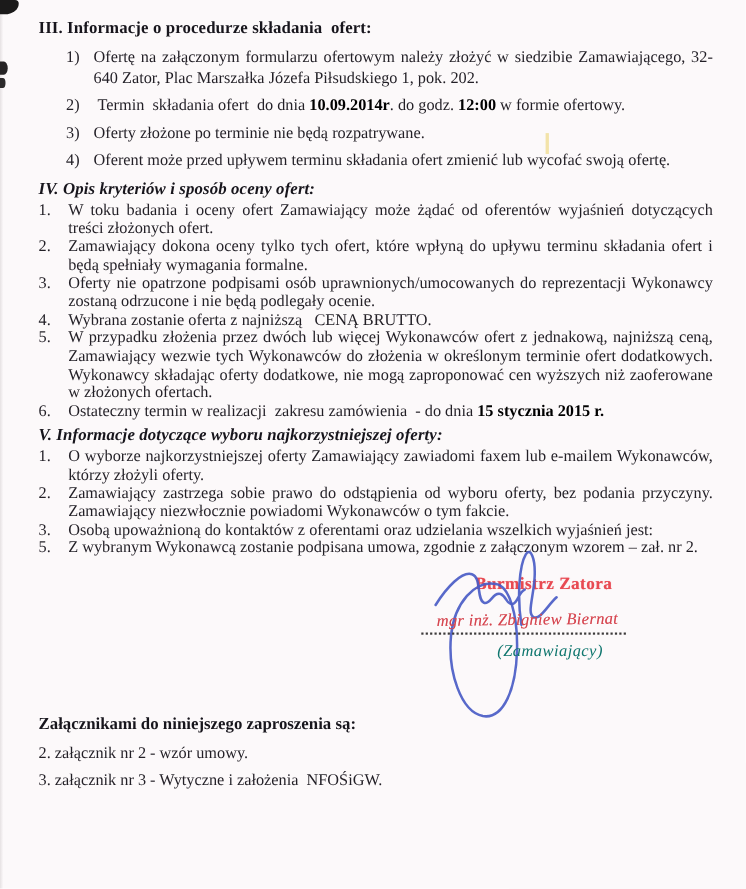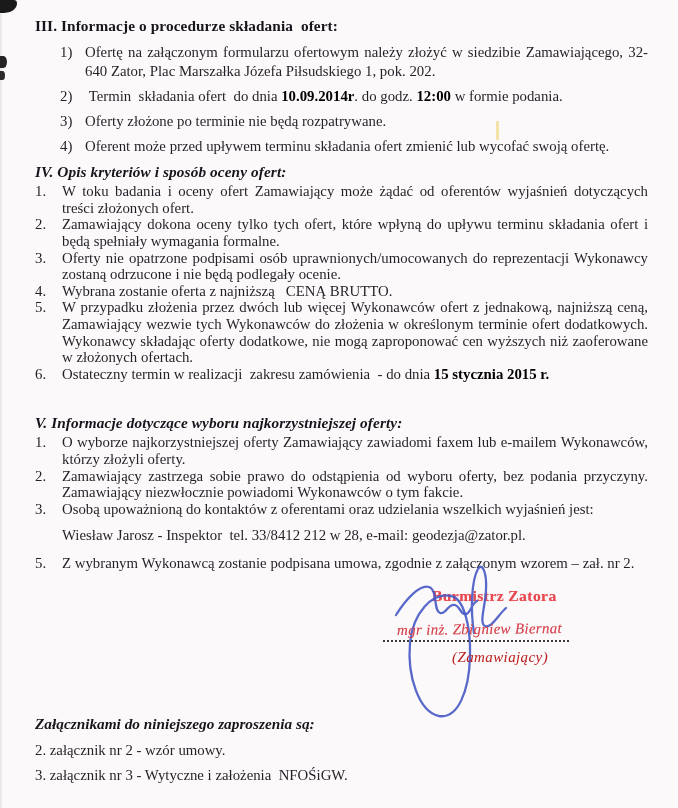--- a/index.html
+++ b/index.html
@@ -27,21 +27,21 @@
   
   .li3 { line-height: 19px; margin-bottom: 6px; }
   .li3 .num { width: 25px; margin-left: 25px; }
   
   .li4 { line-height: 16.6px; margin-bottom: 0; }
   .li4 .num { width: 27px; }
   b { font-weight: bold; color:#000000; }
 
   .sec { margin: 0; }
   .sec-iv { margin-top: 6px; }
-  .sec-v  { margin-top: 31px; }
+  .sec-v  { margin-top: 4px; }
 
   .contact-line {
     font-size: 14.8px; line-height: 17px;
     margin: 10px 0 11px 27px;
   }
 
   
   .sig-block { position: relative; height: 134px; margin-top: 6px; }
   .stamp-title {
     position: absolute; left: 397px; top: 9px;
@@ -55,29 +55,29 @@
     letter-spacing: .3px; transform: rotate(-0.7deg);
     white-space: nowrap; text-shadow: 0 0 .5px rgba(214,69,79,.5);
   }
   .dotted-line {
     position: absolute; left: 348px; top: 62px;
     width: 186px; height: 0;
     border-bottom: 2px dotted #3c3a3a;
   }
   .signer-role {
     position: absolute; left: 417px; top: 71px;
-    font-size: 15px; font-style: italic; color: #b91c1c;
+    font-size: 15px; font-style: italic; color: #0f766e;
     letter-spacing: .4px; white-space: nowrap;
   }
   .pen-svg { position: absolute; left: 353px; top: -21px; }
 
   
   .att-heading {
     font-size: 15.3px; font-weight: bold; color:#17151c;
-    margin: 2px 0 7px 0; line-height: 20px; font-style: italic;
+    margin: 2px 0 7px 0; line-height: 20px;
   }
   .att-item { font-size: 14.8px; line-height: 19px; margin-bottom: 6px; }
 
   
   .artifact { position: absolute; }
   .corner-blob { left: 0; top: 0; width: 17px; height: 13px;
     background: #1b1a1a; border-radius: 0 4px 90% 0; }
   .edge-mark-a { left: 0; top: 56px; width: 7px; height: 12px;
     background: #262425; border-radius: 0 70% 70% 0; }
   .edge-mark-b { left: 0; top: 71px; width: 5px; height: 9px;
@@ -102,21 +102,21 @@
 
     <div class="sec">
       <h3 class="sec-heading">III. Informacje o procedurze składania &nbsp;ofert:</h3>
 
       <div class="li li3">
         <span class="num">1)</span>
         <span class="txt"><span>Ofertę na załączonym formularzu ofertowym należy złożyć w siedzibie Zamawiającego, 32-640 Zator, Plac Marszałka Józefa Piłsudskiego 1, pok. 202.</span></span>
       </div>
       <div class="li li3">
         <span class="num">2)</span>
-        <span class="txt"><span>&nbsp;Termin &nbsp;składania ofert &nbsp;do dnia </span><b>10.09.2014r</b><span>. do godz. </span><b>12:00</b><span> w formie podania.</span></span>
+        <span class="txt"><span>&nbsp;Termin &nbsp;składania ofert &nbsp;do dnia </span><b>10.09.2014r</b><span>. do godz. </span><b>12:00</b><span> w formie ofertowy.</span></span>
       </div>
       <div class="li li3">
         <span class="num">3)</span>
         <span class="txt"><span>Oferty złożone po terminie nie będą rozpatrywane.</span></span>
       </div>
       <div class="li li3">
         <span class="num">4)</span>
         <span class="txt"><span>Oferent może przed upływem terminu składania ofert zmienić lub wycofać swoją ofertę.</span></span>
       </div>
     </div>
@@ -159,21 +159,20 @@
       </div>
       <div class="li li4">
         <span class="num">2.</span>
         <span class="txt"><span>Zamawiający zastrzega sobie prawo do odstąpienia od wyboru oferty, bez podania przyczyny. Zamawiający niezwłocznie powiadomi Wykonawców o tym fakcie.</span></span>
       </div>
       <div class="li li4">
         <span class="num">3.</span>
         <span class="txt"><span>Osobą upoważnioną do kontaktów z oferentami oraz udzielania wszelkich wyjaśnień jest:</span></span>
       </div>
 
-      <div class="contact-line">Wiesław Jarosz - Inspektor &nbsp;tel. 33/8412 212 w 28, e-mail: geodezja@zator.pl.</div>
 
       <div class="li li4">
         <span class="num">5.</span>
         <span class="txt"><span>Z wybranym Wykonawcą zostanie podpisana umowa, zgodnie z załączonym wzorem – zał. nr 2.</span></span>
       </div>
     </div>
 
     <div class="sig-block">
       <div class="stamp-title">Burmistrz Zatora</div>
 

